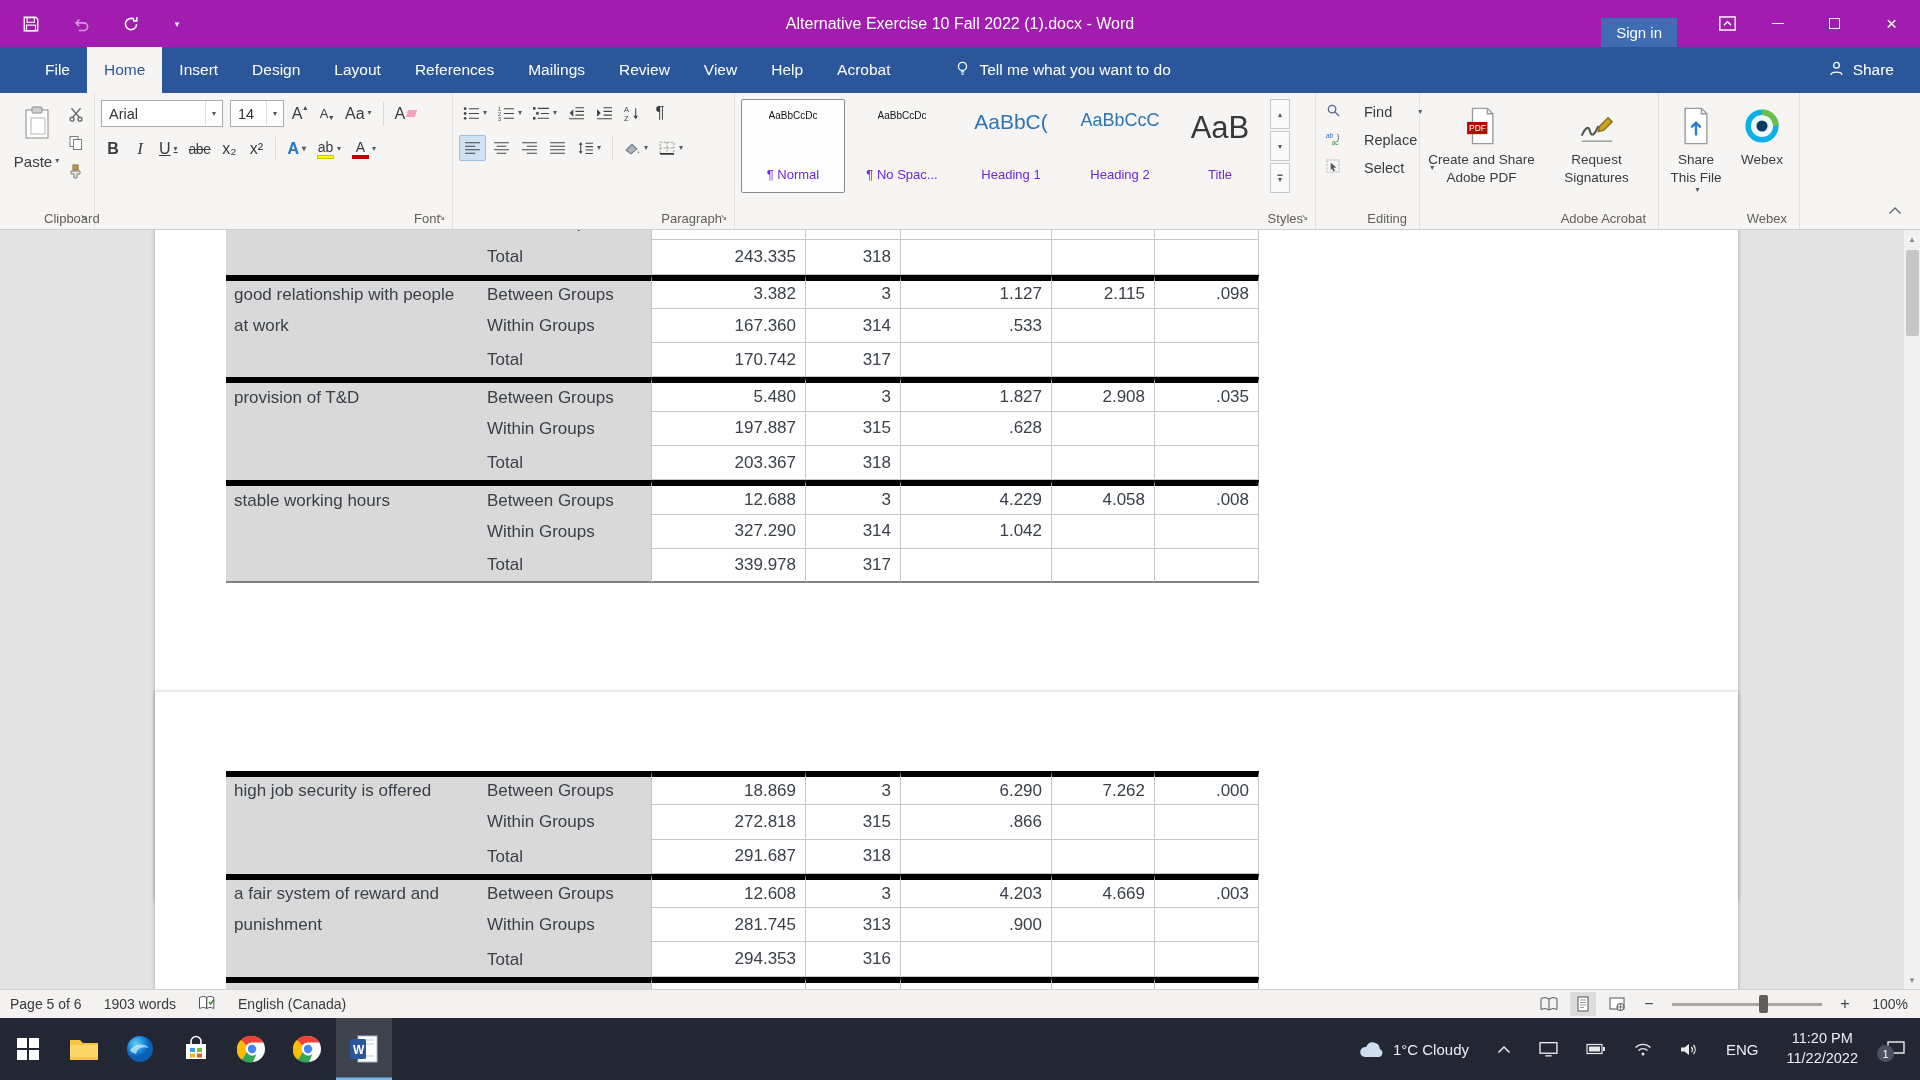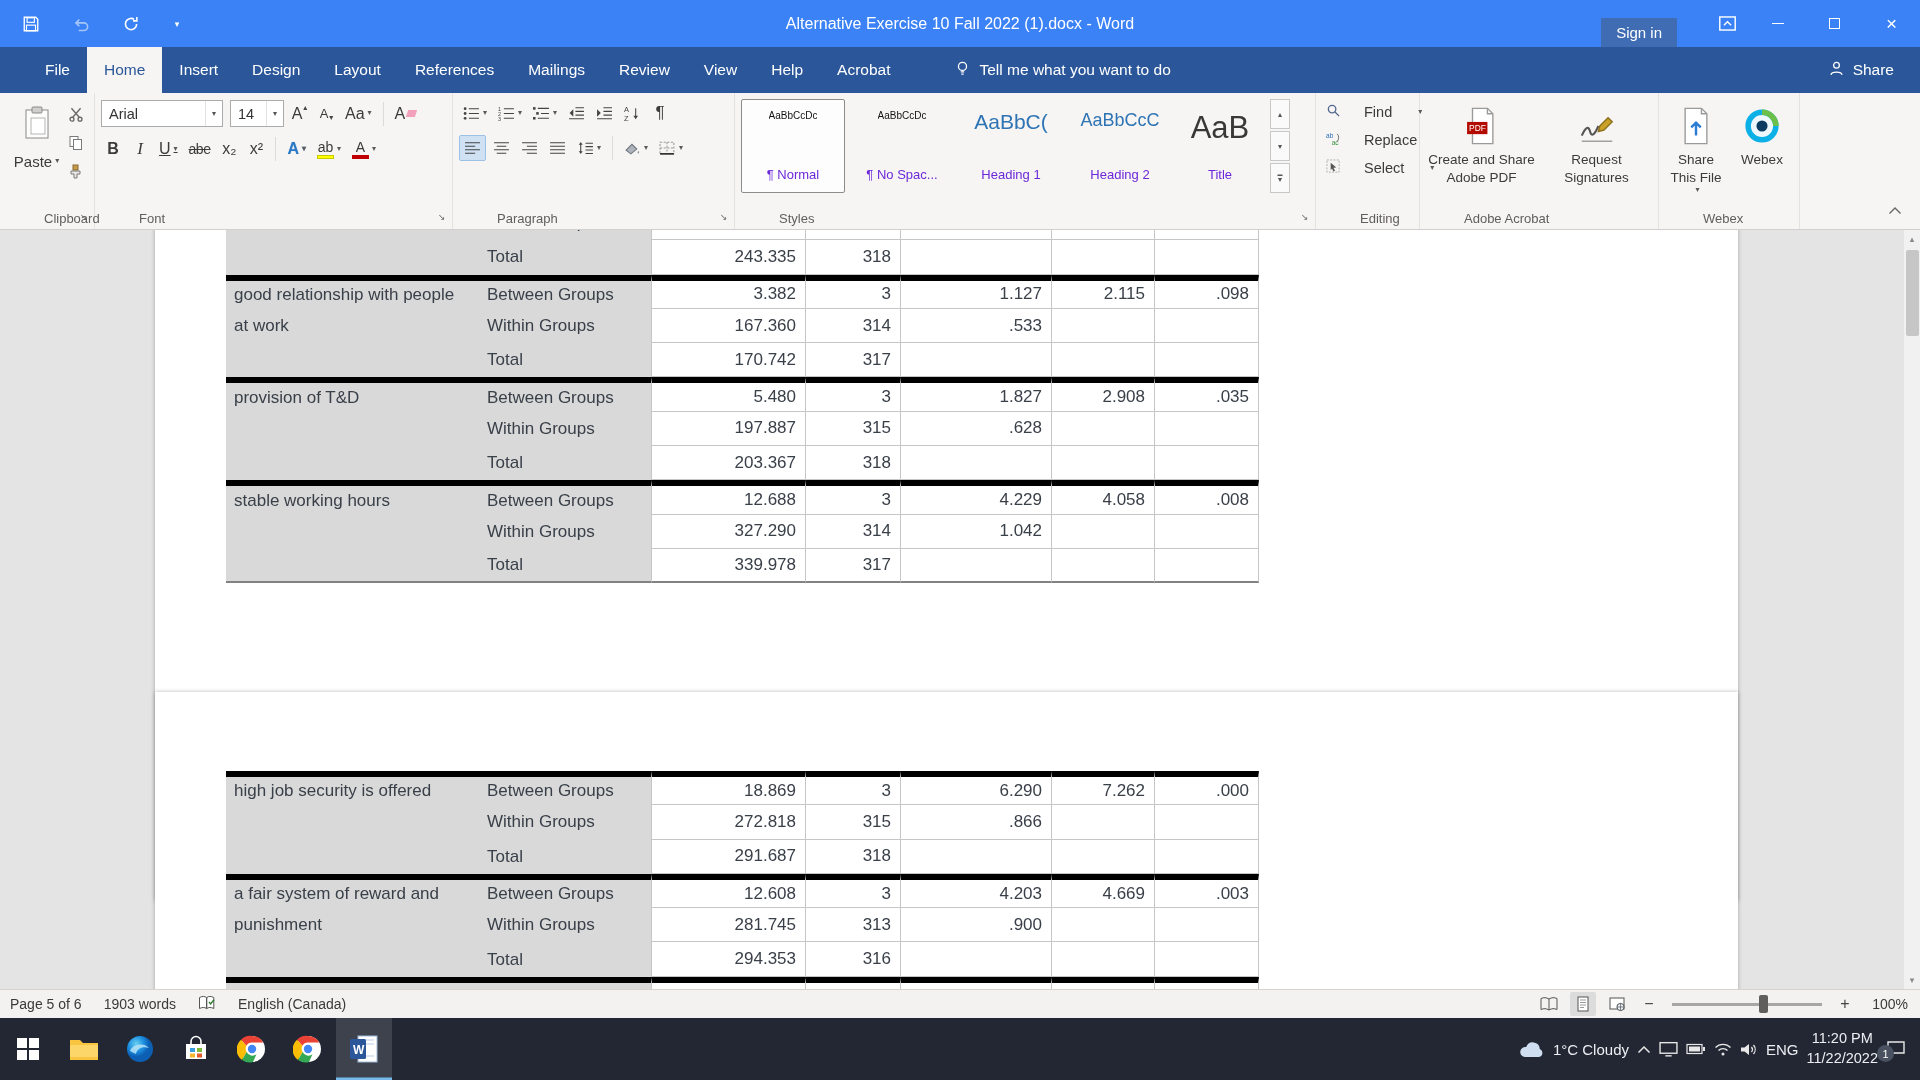--- a/index.html
+++ b/index.html
@@ -1,21 +1,21 @@
 <!DOCTYPE html>
 <html><head>
 <meta charset="utf-8">
 <style>
   *{margin:0;padding:0;box-sizing:border-box;}
   html,body{width:1920px;height:1080px;overflow:hidden;}
   body{font-family:"Liberation Sans",sans-serif;background:#e4e4e4;}
   .screen{position:relative;width:1920px;height:1080px;}
 
   
-  .titlebar{position:absolute;top:0;left:0;right:0;height:47px;background:#3b82f6;color:#fff;display:flex;align-items:center;}
+  .titlebar{position:absolute;top:0;left:0;right:0;height:47px;background:#a21caf;color:#fff;display:flex;align-items:center;}
   .qat{display:flex;align-items:center;gap:28px;padding-left:20px;z-index:2;}
   .qat .qbtn{display:flex;align-items:center;justify-content:center;width:22px;height:22px;}
   .qbtn.disabled{opacity:.55;}
   .qat-caret{width:14px;height:14px;display:flex;align-items:center;justify-content:center;}
   .qat-caret::after{content:"▾";font-size:9px;color:#fff;}
   .tb-title{position:absolute;left:0;right:0;text-align:center;font-size:16px;color:#fff;pointer-events:none;}
   .tb-right{margin-left:auto;display:flex;align-items:flex-end;height:100%;z-index:2;}
   .signin{background:#3f6cb3;padding:6px 15px;font-size:15px;margin-right:28px;cursor:default;}
   .ropts{width:44px;height:100%;display:flex;align-items:center;justify-content:center;}
   .winbtn{width:57px;height:100%;display:flex;align-items:center;justify-content:center;font-size:19px;color:#fff;}
@@ -26,21 +26,21 @@
   .tabsbar{position:absolute;top:47px;left:0;right:0;height:46px;background:#2b579a;display:flex;align-items:stretch;color:#fff;padding-left:14px;}
   .tabs{display:flex;align-items:stretch;padding-left:14px;}
   .tab{display:flex;align-items:center;padding:0 17px;font-size:15.5px;cursor:default;}
   .tab.active{background:#f6f5f3;color:#2b579a;}
   .tellme{display:flex;align-items:center;gap:9px;margin-left:46px;font-size:15.5px;}
   .share-btn{margin-left:auto;margin-right:26px;display:flex;align-items:center;gap:8px;font-size:15.5px;}
 
   
   .ribbon{position:absolute;top:93px;left:0;right:0;height:137px;background:#f6f5f3;border-bottom:1px solid #d2d0ce;display:flex;}
   .rgroup{position:relative;height:100%;border-right:1px solid #e4e2df;padding:5px 6px 22px 6px;flex:0 0 auto;}
-  .rglabel{position:absolute;bottom:3px;left:0;right:0;text-align:left;font-size:13px;color:#605e5c;padding-left:44px;}
+  .rglabel{position:absolute;bottom:3px;left:0;right:12px;text-align:right;font-size:13px;color:#605e5c;padding-left:44px;}
   .launcher{position:absolute;bottom:5px;right:4px;width:13px;height:13px;color:#6d6b68;font-size:9px;line-height:13px;text-align:center;}
   .launcher::after{content:"↘";}
   .row{display:flex;align-items:center;gap:3px;}
   .r1{margin-top:2px;}
   .r2{margin-top:9px;}
   .rbtn{min-width:24px;height:26px;display:inline-flex;align-items:center;justify-content:center;font-size:16px;color:#3b3b3b;padding:0 4px;border-radius:2px;}
   .rbtn.active{background:#cfe1f3;border:1px solid #9dc1e4;}
   .caret::after{content:"▾";font-size:8px;color:#5a5a5a;margin-left:3px;position:relative;top:-1px;}
   .vdiv{width:1px;height:24px;background:#dddbd8;margin:0 4px;}
   .combo{height:27px;background:#fff;border:1px solid #ababab;display:flex;align-items:center;font-size:14.5px;color:#333;padding-left:7px;}
@@ -138,21 +138,21 @@
   .zoombtn{width:22px;height:22px;display:flex;align-items:center;justify-content:center;font-size:16px;color:#444;}
   .zoom-track{position:relative;width:150px;height:3px;background:#a8a6a4;margin:0 4px;}
   .zoom-thumb{position:absolute;left:58%;top:-8px;width:9px;height:18px;background:#605e5c;border-radius:2px;}
   .zoom-label{width:44px;text-align:right;}
 
   
   .taskbar{position:absolute;top:1018px;left:0;right:0;height:62px;background:#222733;display:flex;align-items:stretch;color:#eceef2;}
   .tb-apps{display:flex;align-items:stretch;}
   .tb-app{width:56px;display:flex;align-items:center;justify-content:center;}
   .tb-app.active{background:rgba(255,255,255,.13);box-shadow:inset 0 -2.5px 0 #76b9ed;}
-  .tray{margin-left:auto;display:flex;align-items:center;gap:8px;padding-right:14px;font-size:15px;}
+  .tray{margin-left:auto;display:flex;align-items:center;gap:28px;padding-right:14px;font-size:15px;}
   .tray .tico{display:flex;align-items:center;justify-content:center;}
   .weather{display:flex;align-items:center;gap:9px;}
   .dt{text-align:center;font-size:14.5px;line-height:1.35;}
   .notif{position:relative;display:flex;align-items:center;}
   .badge{position:absolute;left:-9px;bottom:-4px;background:#4a5160;color:#fff;border-radius:50%;width:17px;height:17px;font-size:11px;display:flex;align-items:center;justify-content:center;}
   .start-grid{display:grid;grid-template-columns:10px 10px;grid-template-rows:10px 10px;gap:2px;}
   .start-grid span{background:#fff;}
 </style>
 </head>
 <body>

